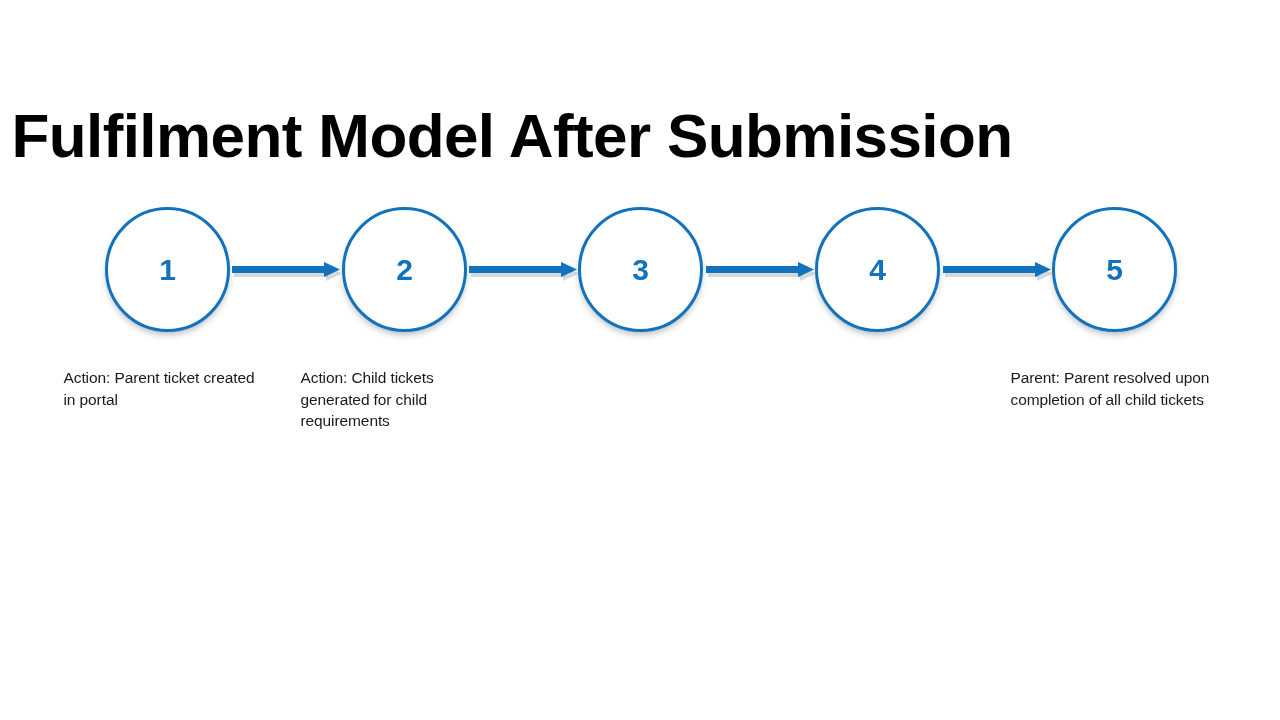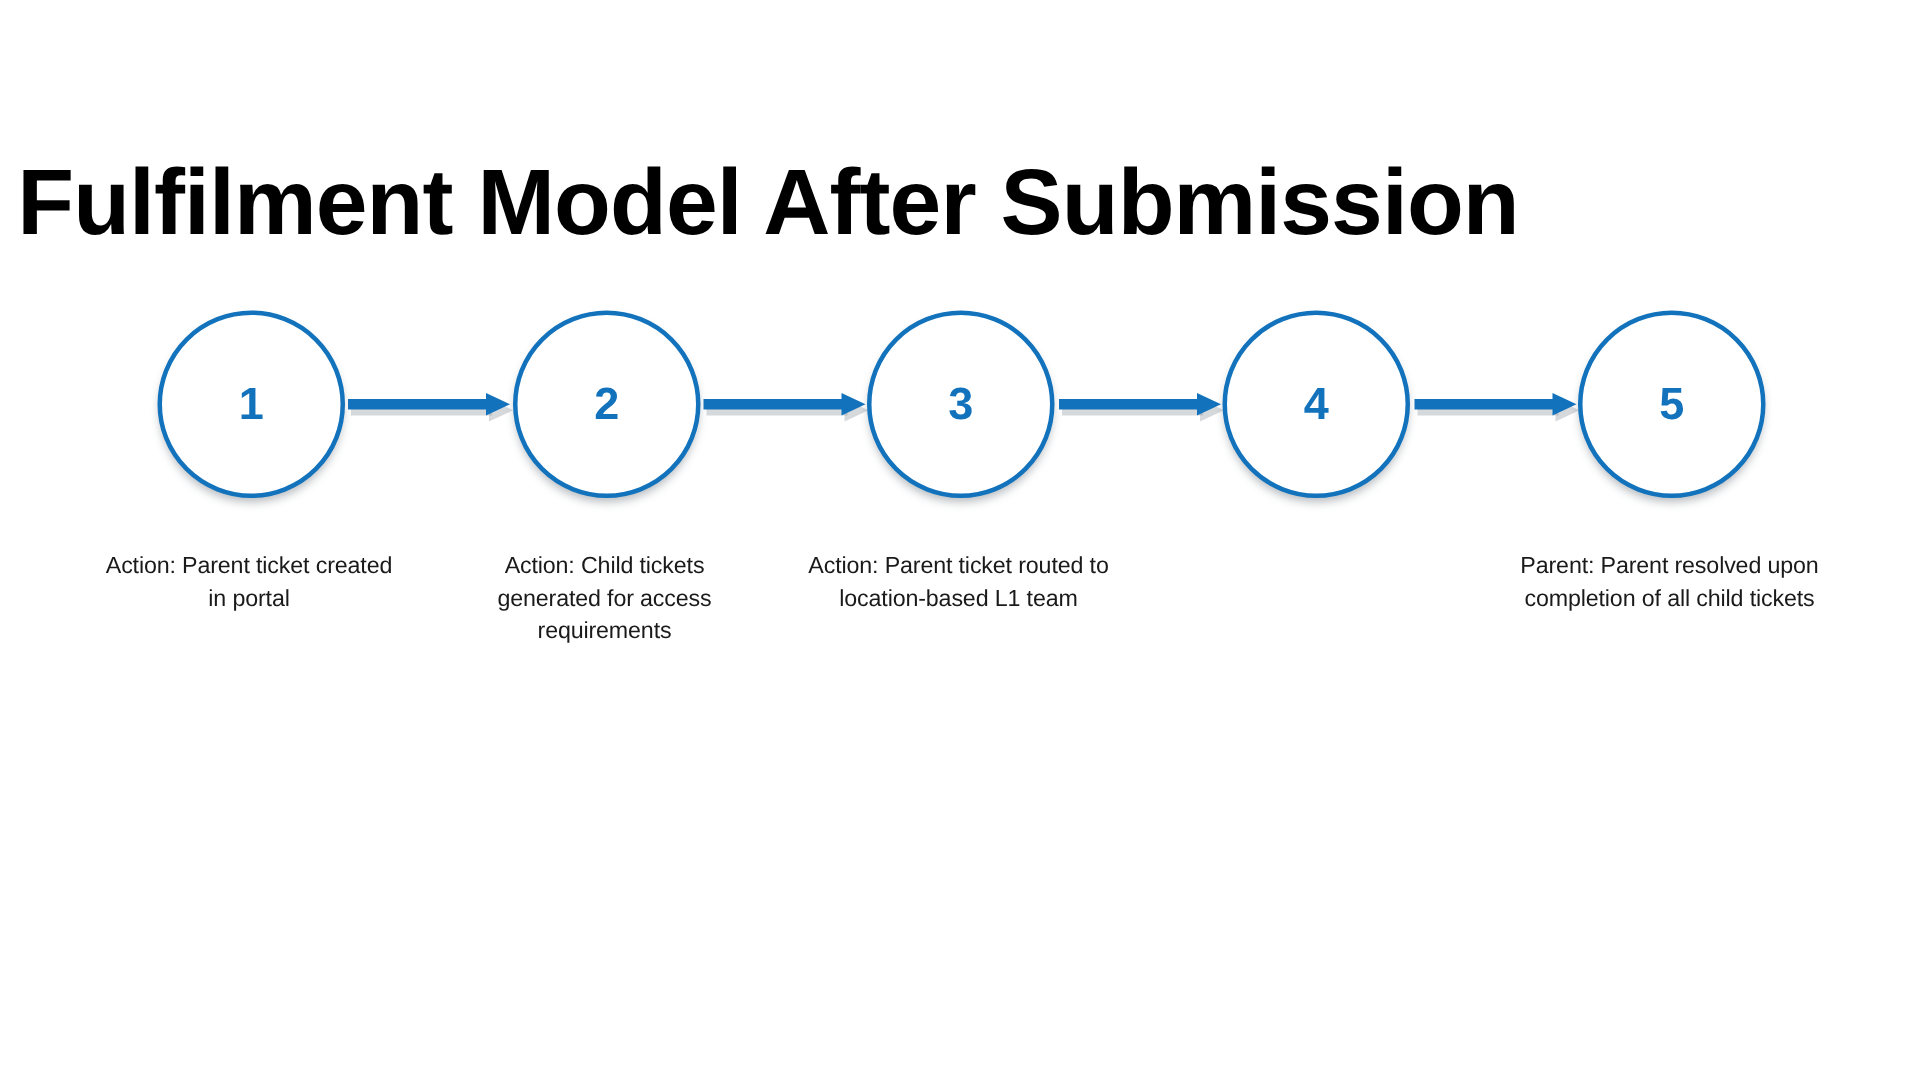--- a/index.html
+++ b/index.html
@@ -85,21 +85,20 @@
     letter-spacing: 0;
     line-height: 1;
   }
 
   .caption {
     position: absolute;
     top: 160px;
     left: 50%;
     width: 205px;
     margin-left: -102.5px;
-    text-align: center;
     font-family: "Liberation Sans", sans-serif;
     font-size: 15.5px;
     line-height: 21.5px;
     color: #1a1a1a;
     letter-spacing: -0.1px;
   }
 
   
   .arrow {
     position: absolute;
@@ -134,41 +133,40 @@
       <polygon points="92,0 108,7.5 92,15" fill="#1272bc"></polygon>
     </svg>
   </div>
 
   <div class="step" style="left:403px;">
     <div class="circle-wrap">
       <div class="circle">
         <span class="circle-number">2</span>
       </div>
     </div>
-    <div class="caption">Action: Child tickets generated for access requirements</div>
+    <div class="caption">Action: Child tickets generated for child requirements</div>
   </div>
 
   <div class="arrow" style="left:469px; width:108px;">
     <svg width="108" height="16" viewBox="0 0 108 16">
       <g transform="translate(2,4)">
         <rect x="0" y="4" width="94" height="7" fill="rgba(120,130,140,0.30)"></rect>
         <polygon points="92,0 108,7.5 92,15" fill="rgba(120,130,140,0.30)"></polygon>
       </g>
       <rect x="0" y="4" width="94" height="7" fill="#1272bc"></rect>
       <polygon points="92,0 108,7.5 92,15" fill="#1272bc"></polygon>
     </svg>
   </div>
 
   <div class="step" style="left:639px;">
     <div class="circle-wrap">
       <div class="circle">
         <span class="circle-number">3</span>
       </div>
     </div>
-    <div class="caption">Action: Parent ticket routed to location-based L1 team</div>
   </div>
 
   <div class="arrow" style="left:706px; width:108px;">
     <svg width="108" height="16" viewBox="0 0 108 16">
       <g transform="translate(2,4)">
         <rect x="0" y="4" width="94" height="7" fill="rgba(120,130,140,0.30)"></rect>
         <polygon points="92,0 108,7.5 92,15" fill="rgba(120,130,140,0.30)"></polygon>
       </g>
       <rect x="0" y="4" width="94" height="7" fill="#1272bc"></rect>
       <polygon points="92,0 108,7.5 92,15" fill="#1272bc"></polygon>

